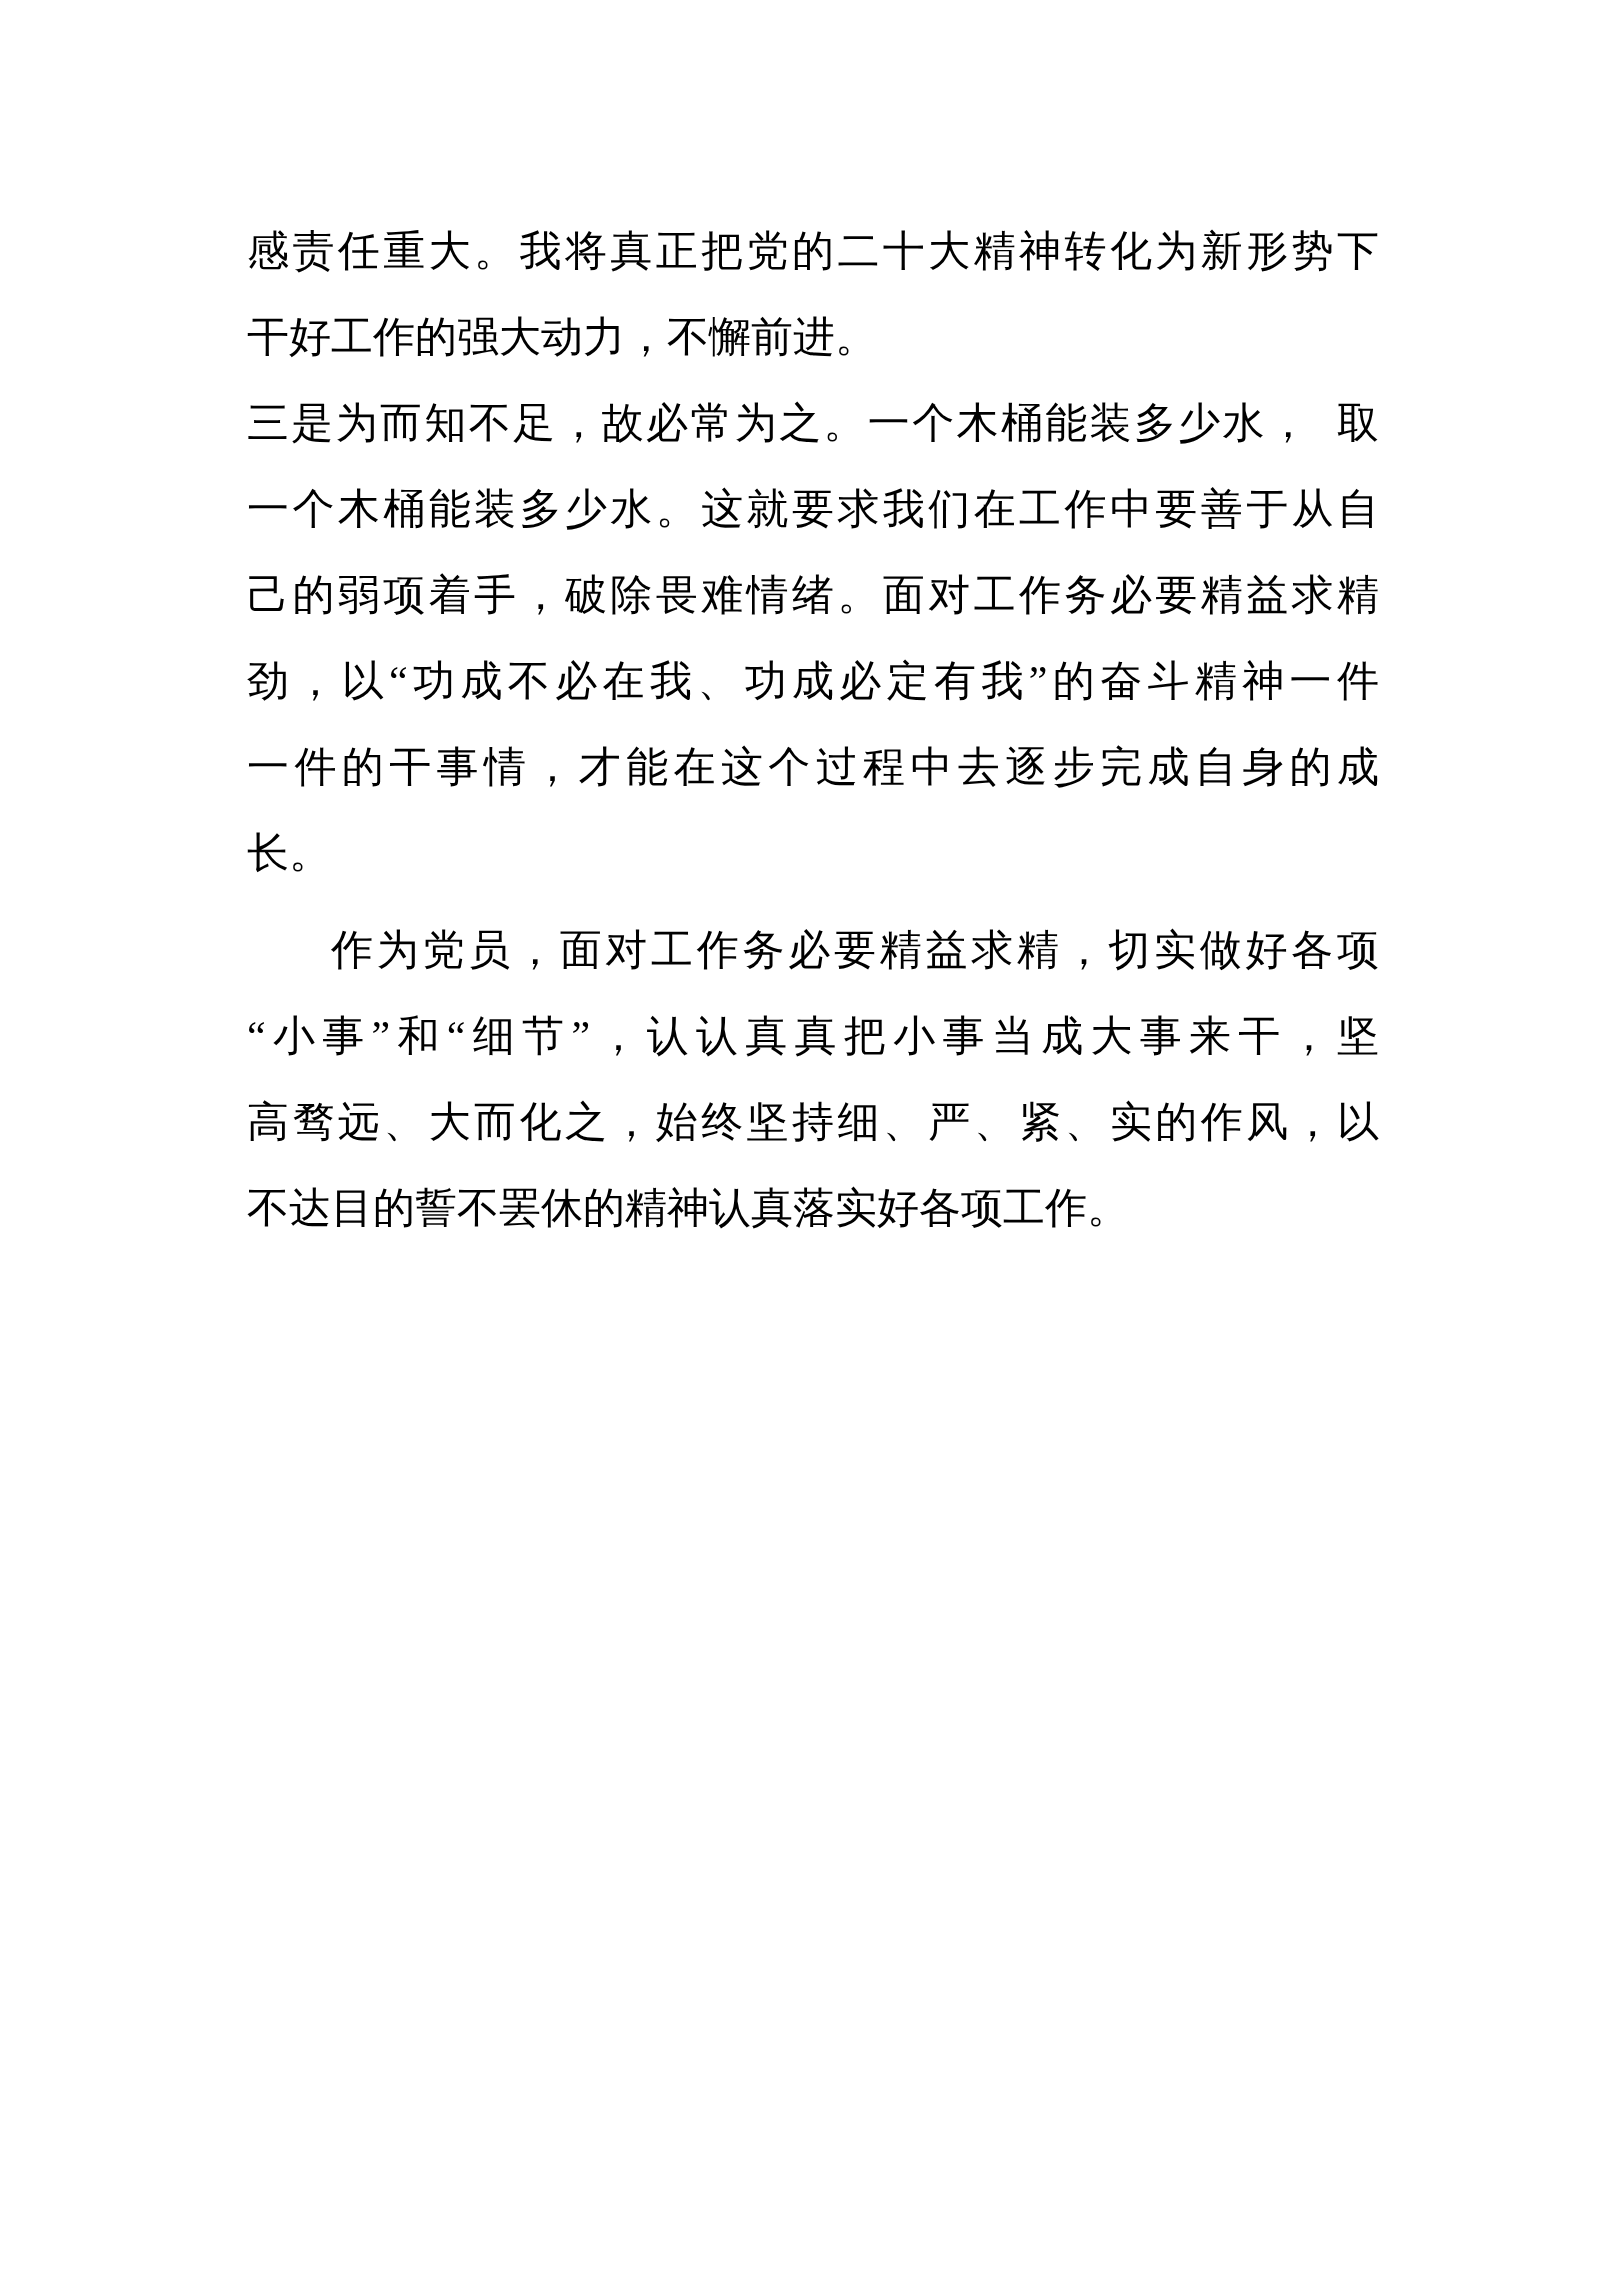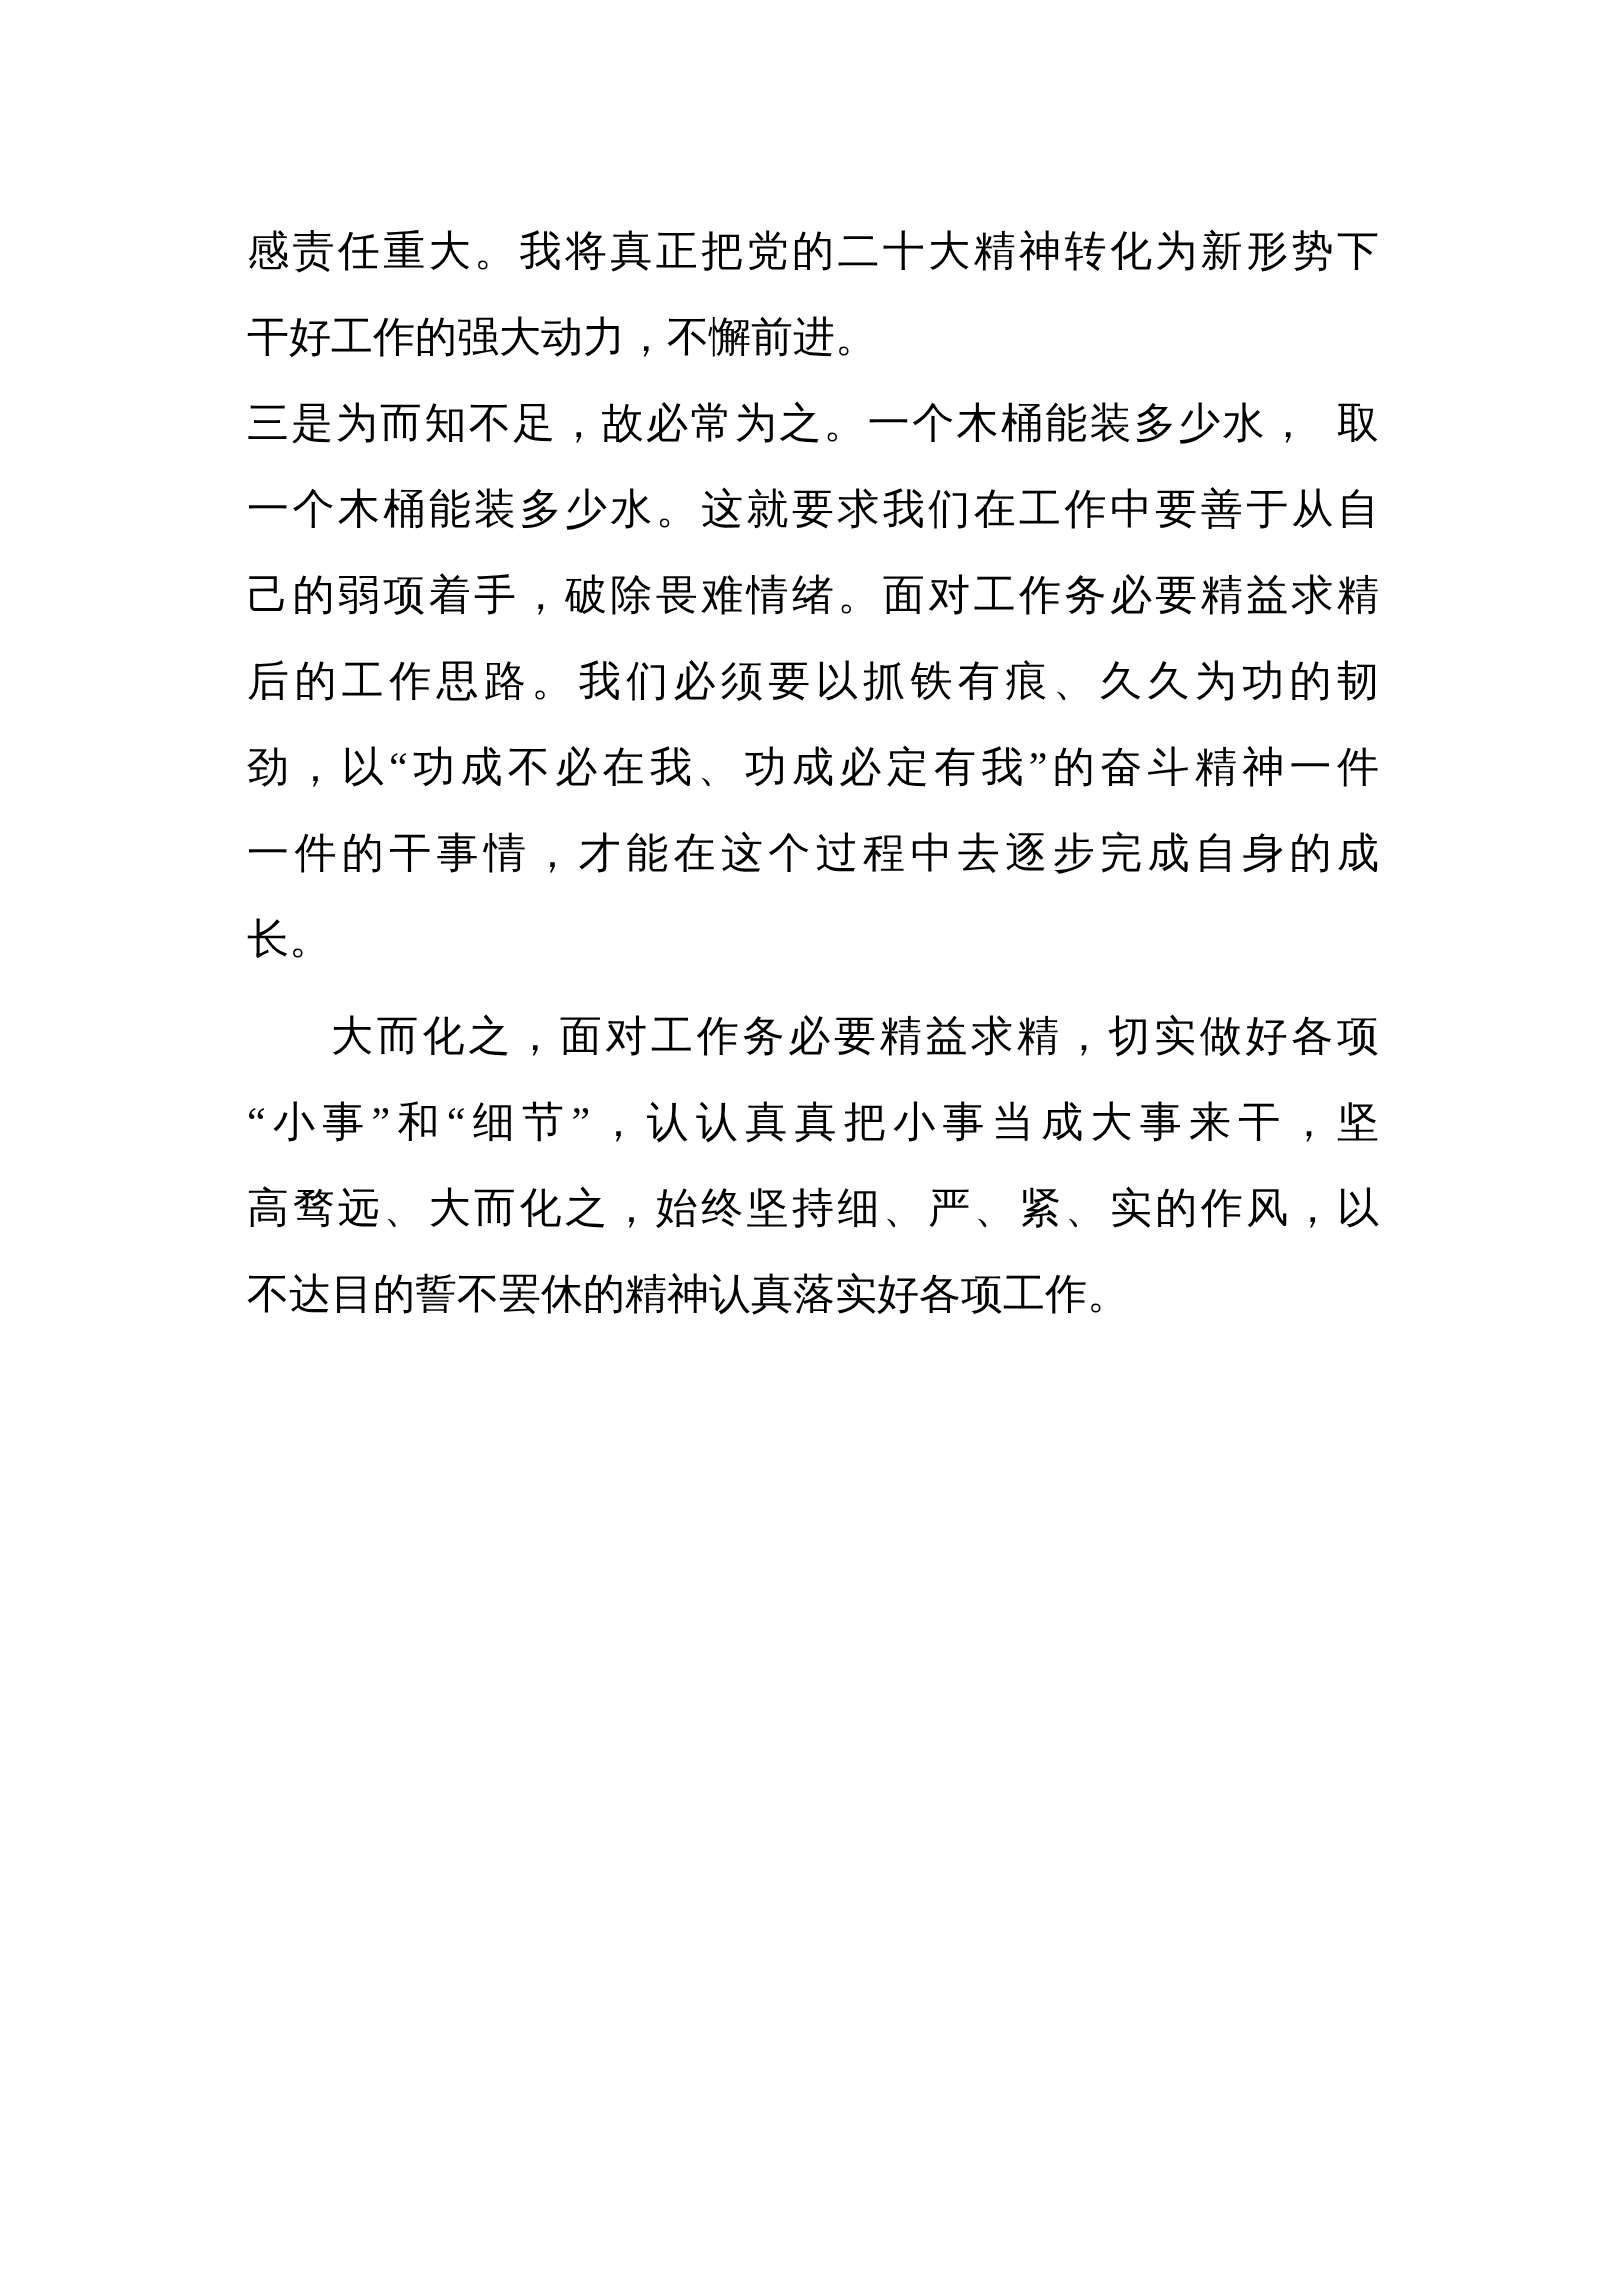--- a/index.html
+++ b/index.html
@@ -54,26 +54,25 @@
 <div class="page" style="background: rgb(255, 255, 255); color: rgb(0, 0, 0);">
   <div class="text-block" id="text-block">
       <div class="para">
         <div class="line j">感责任重大。我将真正把党的二十大精神转化为新形势下</div>
         <div class="line">干好工作的强大动力，不懈前进。</div>
       </div>
       <div class="para">
         <div class="line j">三是为而知不足，故必常为之。一个木桶能装多少水， &nbsp;取</div>
         <div class="line j">一个木桶能装多少水。这就要求我们在工作中要善于从自</div>
         <div class="line j">己的弱项着手，破除畏难情绪。面对工作务必要精益求精</div>
-        <div class="line j">后的工作思路。我们必须要以抓铁有痕、久久为功的韧</div>
         <div class="line j">劲，以“功成不必在我、功成必定有我”的奋斗精神一件</div>
         <div class="line j">一件的干事情，才能在这个过程中去逐步完成自身的成</div>
         <div class="line">长。</div>
       </div>
       <div class="para indent">
-        <div class="line j">大而化之，面对工作务必要精益求精，切实做好各项</div>
+        <div class="line j">作为党员，面对工作务必要精益求精，切实做好各项</div>
         <div class="line j">“小事”和“细节”，认认真真把小事当成大事来干，坚</div>
         <div class="line j">高骛远、大而化之，始终坚持细、严、紧、实的作风，以</div>
         <div class="line">不达目的誓不罢休的精神认真落实好各项工作。</div>
       </div>
     </div>
 </div>
 
 
 </body></html>

